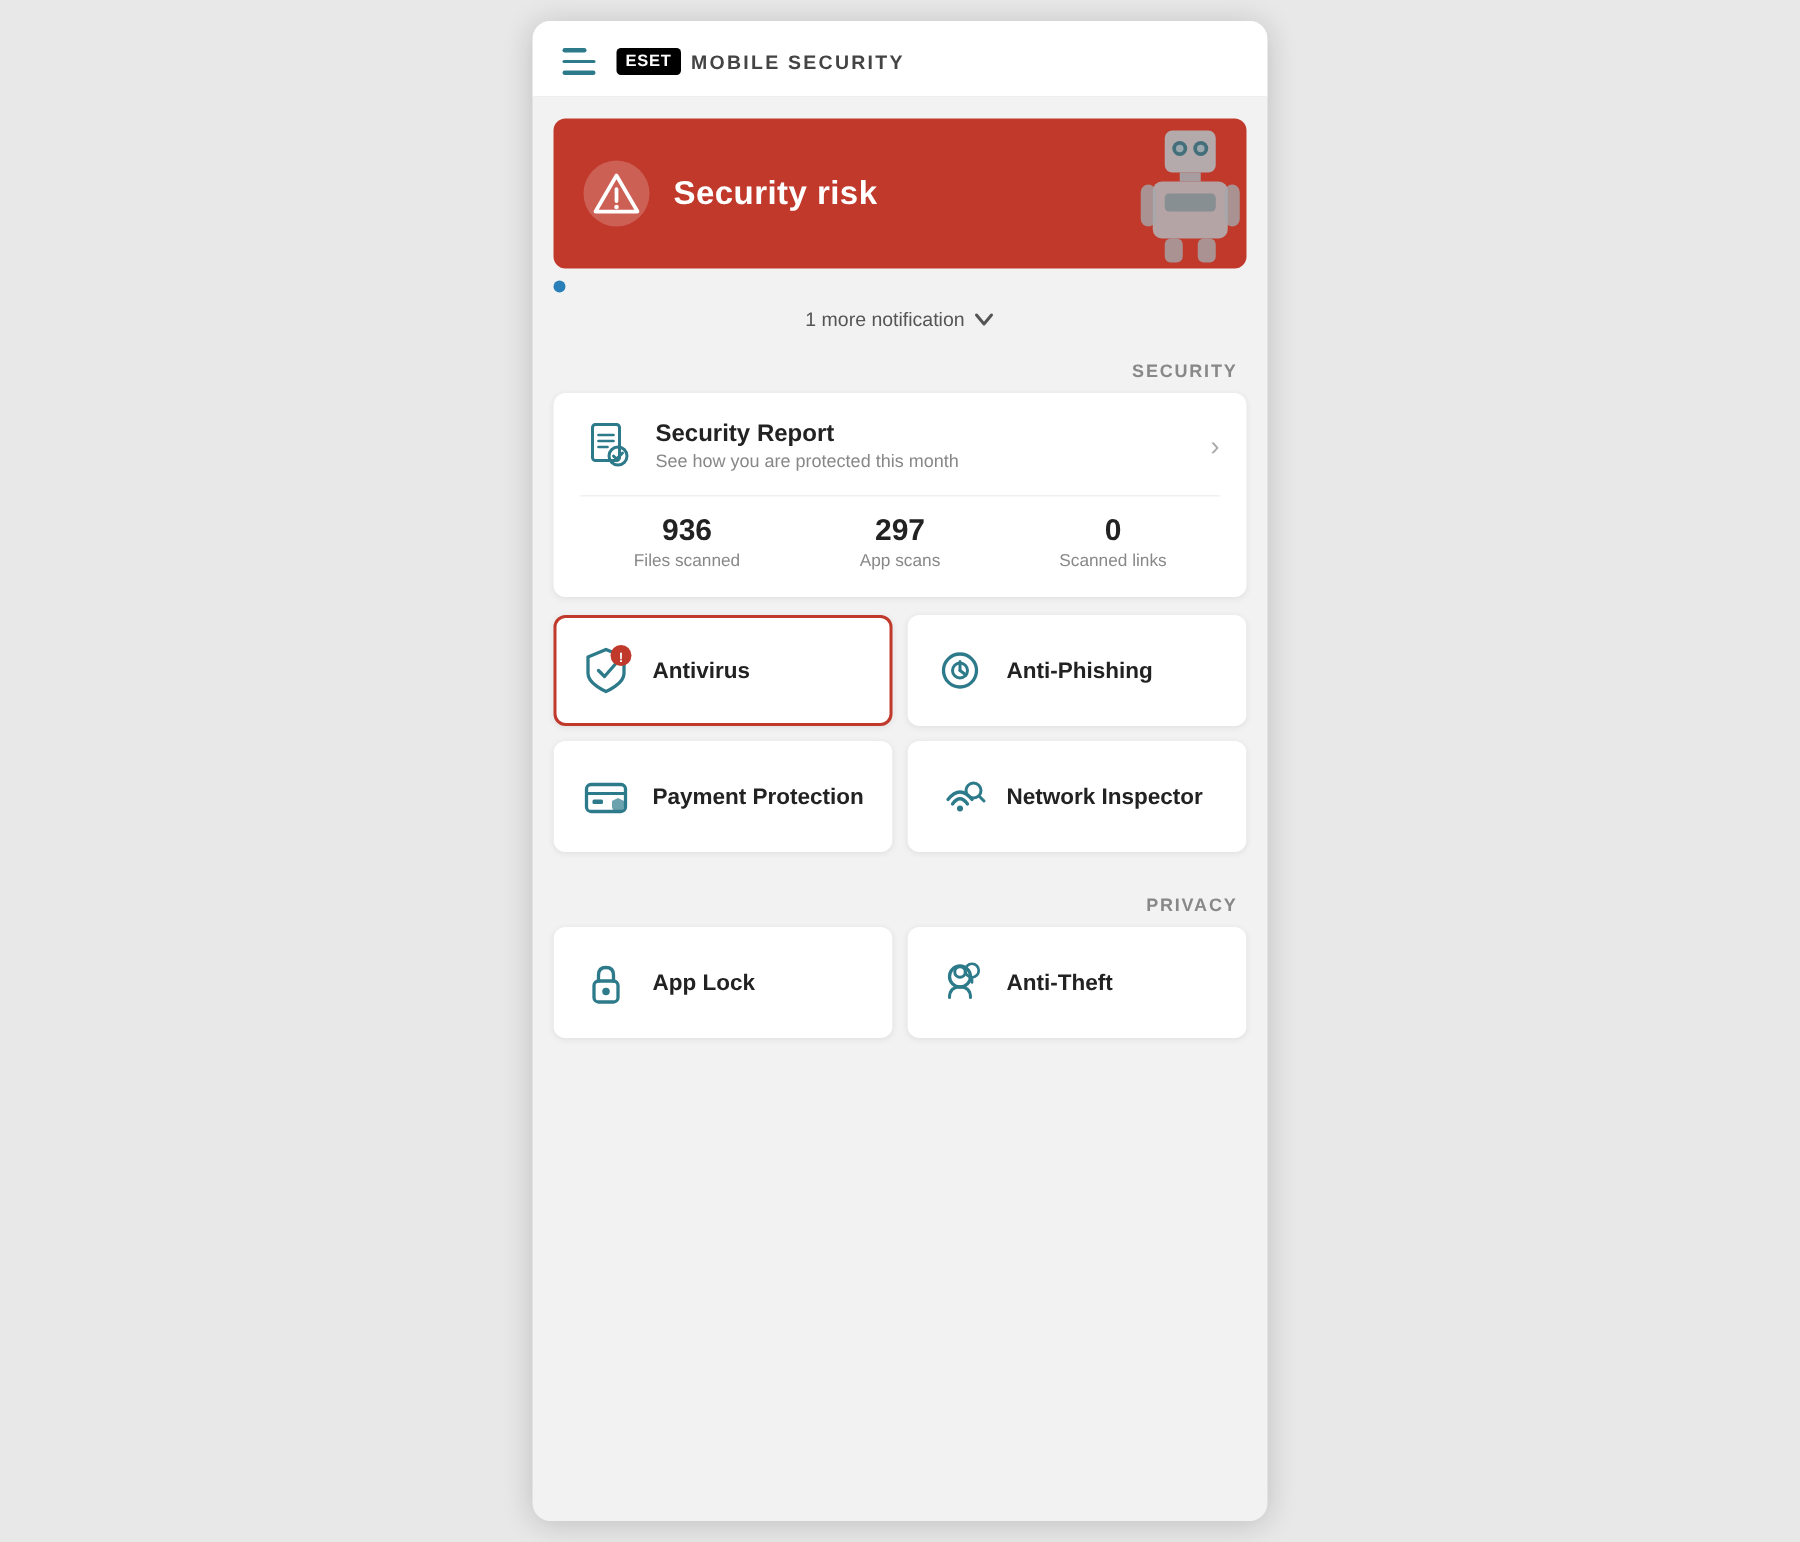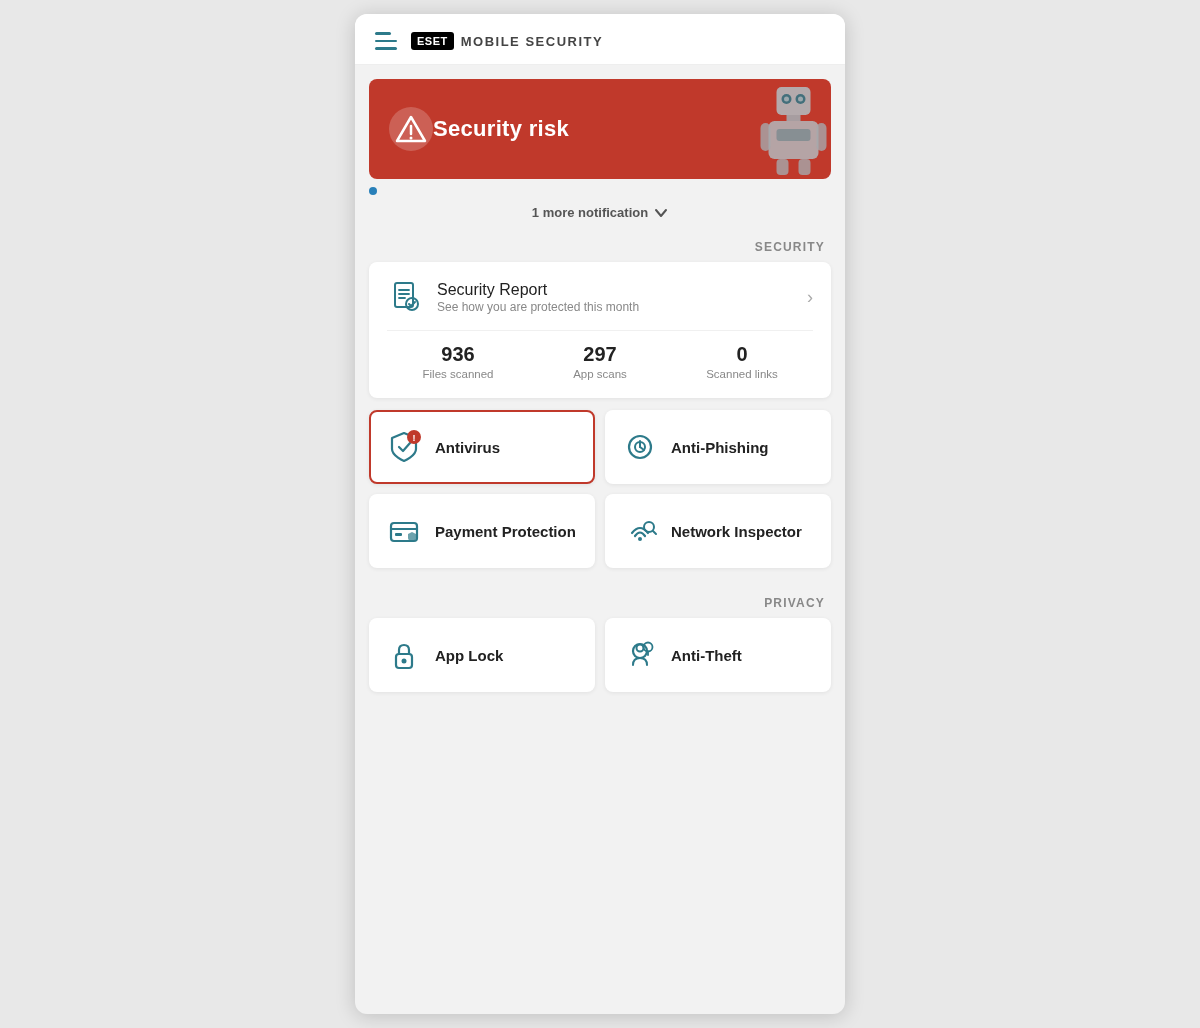--- a/index.html
+++ b/index.html
@@ -68,20 +68,21 @@
       text-transform: uppercase;
     }
     
     .security-banner {
       background: #c0392b;
       margin: 14px 14px 0 14px;
       border-radius: 8px;
       padding: 22px 20px;
       display: flex;
       align-items: center;
+      gap: 16px;
       position: relative;
       overflow: hidden;
       min-height: 100px;
     }
     .security-banner-robot {
       position: absolute;
       right: 0;
       top: 0;
       bottom: 0;
       width: 90px;
@@ -168,21 +169,20 @@
     .more-notif {
       text-align: center;
       padding: 10px 0 6px 0;
       color: #555;
       font-size: 13px;
       cursor: pointer;
       display: flex;
       align-items: center;
       justify-content: center;
       gap: 6px;
-      font-weight: bold;
     }
     
     .section-label {
       font-size: 12px;
       font-weight: 700;
       color: #888;
       letter-spacing: 1.2px;
       padding: 14px 20px 8px 20px;
       text-transform: uppercase;
       text-align: right;
@@ -208,21 +208,21 @@
     }
     .report-icon-wrap {
       width: 38px;
       height: 38px;
       display: flex;
       align-items: center;
       justify-content: center;
     }
     .report-title {
       font-size: 16px;
-      font-weight: 400;
+      font-weight: 700;
       color: #222;
     }
     .report-subtitle {
       font-size: 12px;
       color: #888;
       margin-top: 1px;
     }
     .chevron-right {
       color: #aaa;
       font-size: 18px;

